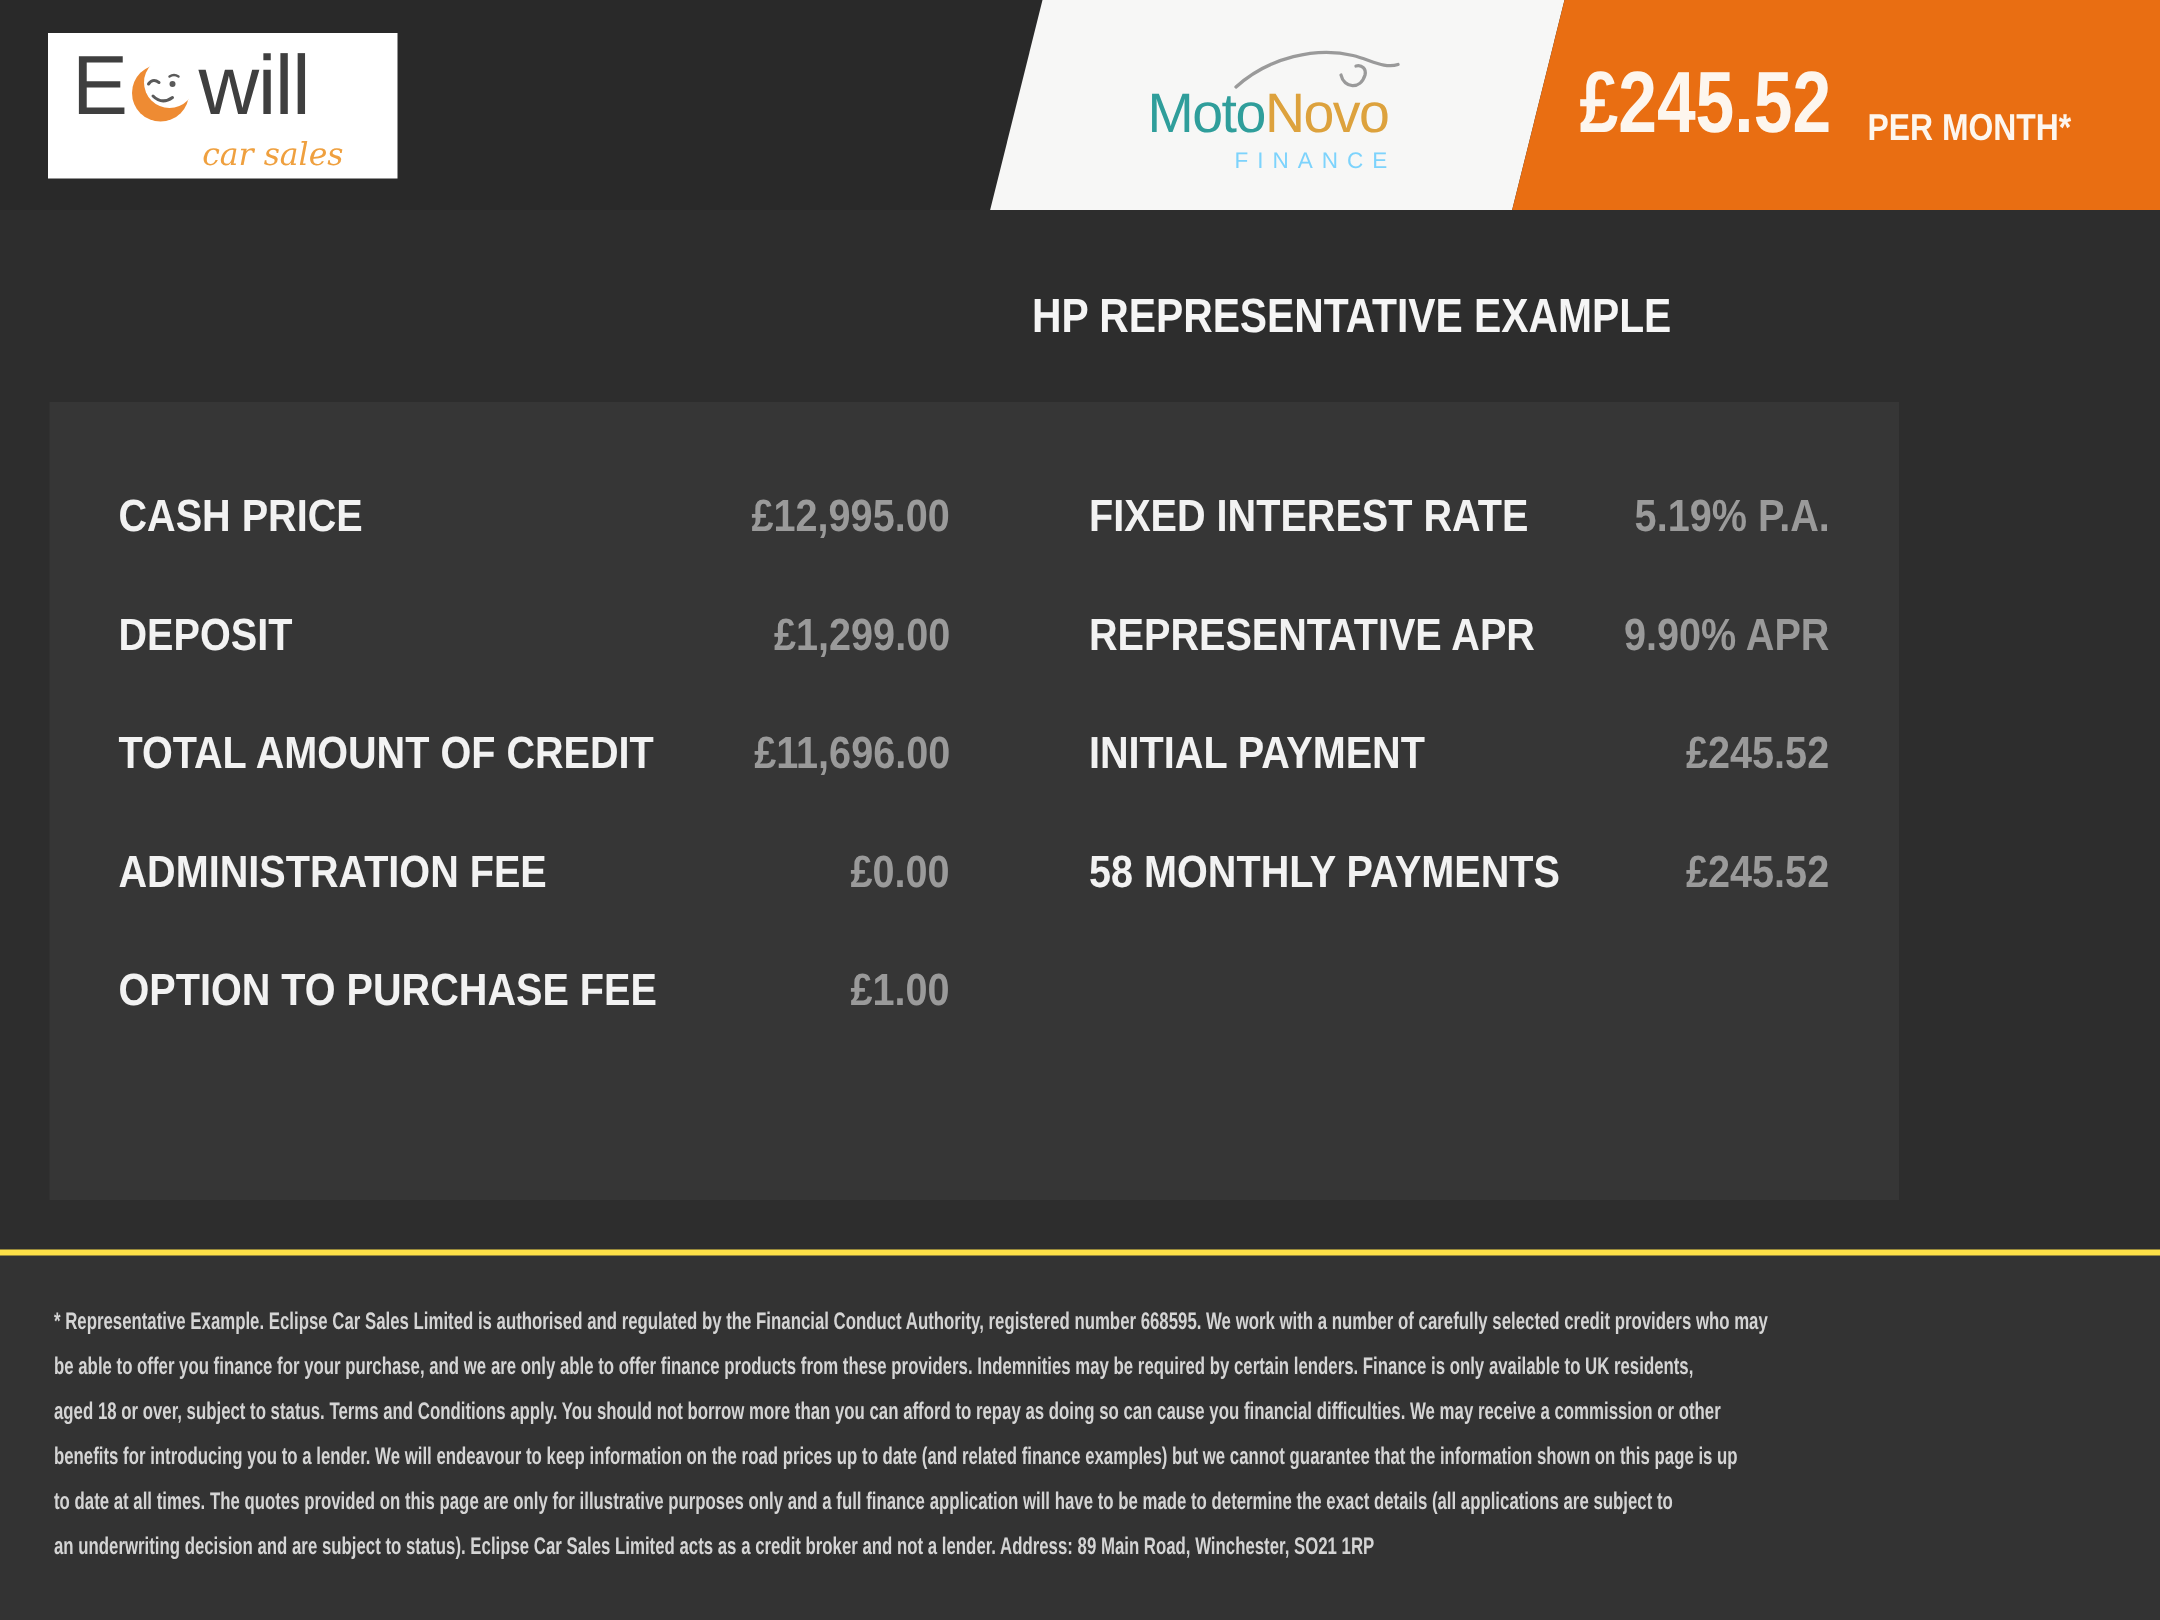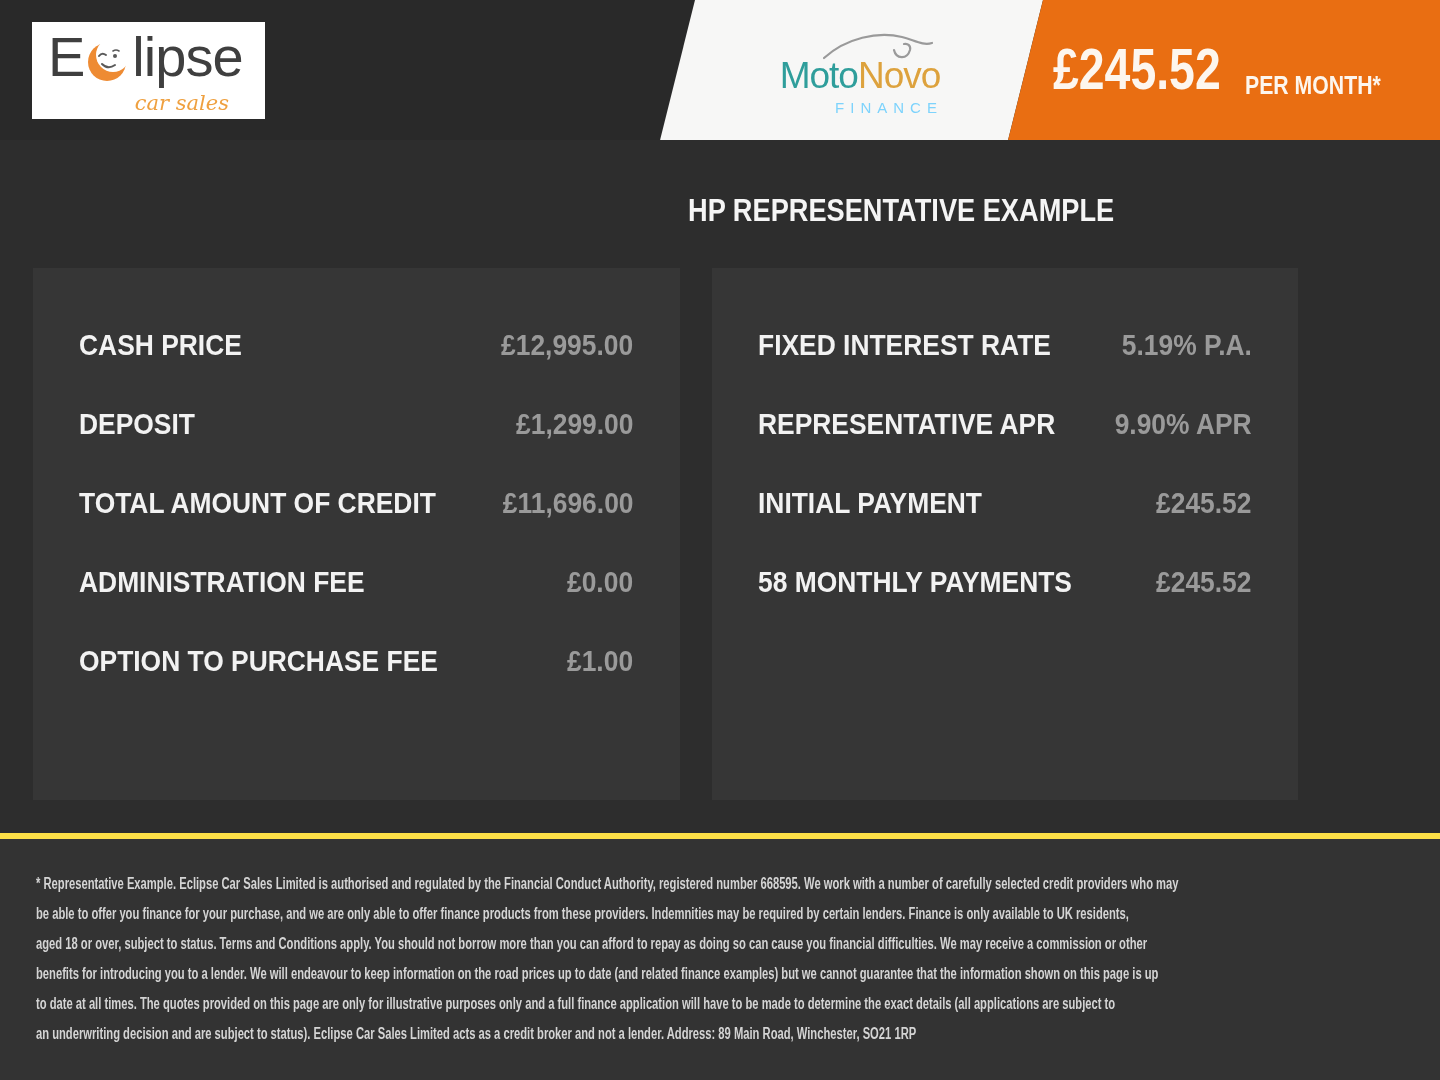--- a/index.html
+++ b/index.html
@@ -33,21 +33,21 @@
   }
   .moon-wrap { display: inline-block; width: 46px; height: 50px; margin: 8px 1px 0 1px; }
   .tagline {
     position: absolute; right: 36px; bottom: 4px;
     font-family: "DejaVu Serif", serif; font-style: italic; font-weight: normal;
     font-size: 21px; color: #efa03f;
   }
 
   .motonovo {
     position: absolute; left: 765px; top: 26px; width: 190px;
-    text-align: center;
+    text-align: left;
   }
   .car-swoosh { display: block; margin: 0 0 -8px 55px; }
   .mn-name { font-size: 37px; line-height: 1.1; font-weight: 400; letter-spacing: -1px; white-space: nowrap; }
   .mn-teal { color: #2f9e9b; }
   .mn-gold { color: #dda23d; }
   .mn-finance {
     font-size: 15px; color: #7dd3fc; letter-spacing: 6px;
     padding-left: 58px; margin-top: 2px; white-space: nowrap;
   }
 
@@ -64,21 +64,21 @@
 
   
   .main { position: relative; width: 1189px; text-align: right; }
   .page-title {
     display: inline-block; margin: 51px 0 0 37px;
     font-size: 32px; font-weight: bold; color: #f5f5f5;
     transform: scaleX(0.85); transform-origin: 0 50%;
     white-space: nowrap; line-height: 38px;
   }
   .panels {
-    display: flex; gap: 32px; padding: 0 33px; margin-top: 39px;
+    display: flex; padding: 0 33px; margin-top: 39px;
   }
   .panel {
     flex: 1; height: 532px; background: #363636;
     padding: 37px 47px 0 46px;
   }
   .row {
     height: 79px; display: flex; justify-content: space-between; align-items: center;
   }
   .row .label {
     display: inline-block; transform: scaleX(0.88); transform-origin: 0 50%;
@@ -86,21 +86,21 @@
   }
   .row .value {
     display: inline-block; transform: scaleX(0.88); transform-origin: 100% 50%;
     font-size: 30px; font-weight: bold; color: #9a9a9a; white-space: nowrap;
   }
 
   
   .footer {
     position: absolute; left: 0; top: 833px;
     width: 1440px; height: 247px;
-    background: #333333; border-top: 6px solid #fde047;
+    background: #333333; border-top: 4px solid #fde047;
     padding: 30px 0 0 36px;
   }
   .footer-inner {
     transform: scaleX(0.7); transform-origin: 0 0; width: 2005px;
   }
   .footer-line {
     font-size: 16px; font-weight: bold; color: #d4d4d4;
     line-height: 30px; white-space: nowrap;
   }
 </style>
@@ -117,21 +117,21 @@
       <span class="moon-wrap">
         <svg width="46" height="50" viewBox="0 0 46 50">
           <circle cx="22" cy="26" r="19" fill="#ee8b33"></circle>
           <circle cx="28" cy="19" r="17" fill="#ffffff"></circle>
           <path d="M14 20 q3 -4 7 -1" stroke="#5a5a5a" stroke-width="2" fill="none" stroke-linecap="round"></path>
           <circle cx="30" cy="20" r="2" fill="#5a5a5a"></circle>
           <path d="M28 15 q3 -2 6 0" stroke="#5a5a5a" stroke-width="1.6" fill="none" stroke-linecap="round"></path>
           <path d="M17 28 q6 6 13 1" stroke="#5a5a5a" stroke-width="2" fill="none" stroke-linecap="round"></path>
         </svg>
       </span>
-      <span class="brand-txt">lipse</span>
+      <span class="brand-txt">will</span>
     </div>
     <div class="tagline">car sales</div>
   </div>
 
   <div class="motonovo">
     <svg class="car-swoosh" width="120" height="38" viewBox="0 0 120 38">
       <path d="M4 32 C26 12, 58 5, 82 11 C94 14, 103 20, 112 17" stroke="#9a9a9a" stroke-width="2.2" fill="none" stroke-linecap="round"></path>
       <path d="M74 24 c2 9, 13 10, 16 0 c1 -4, -2 -7, -6 -6" stroke="#9a9a9a" stroke-width="2.2" fill="none" stroke-linecap="round"></path>
     </svg>
     <div class="mn-name">

